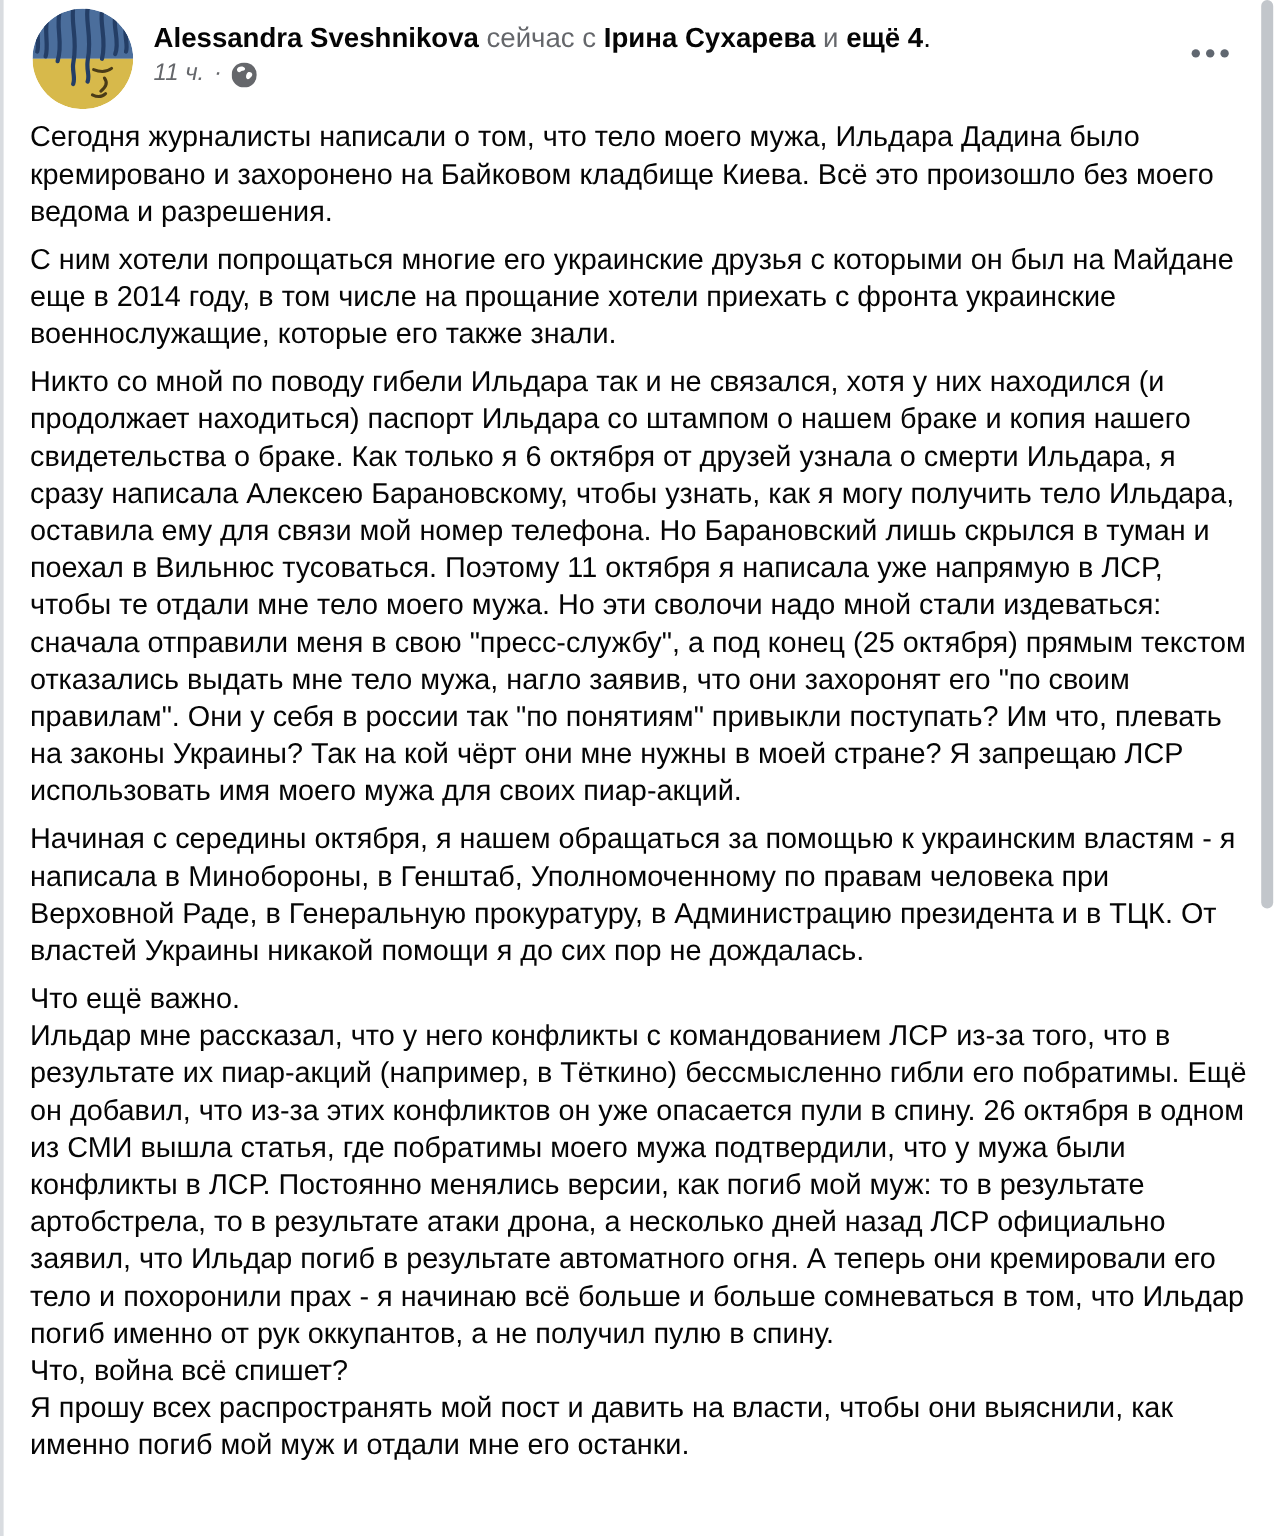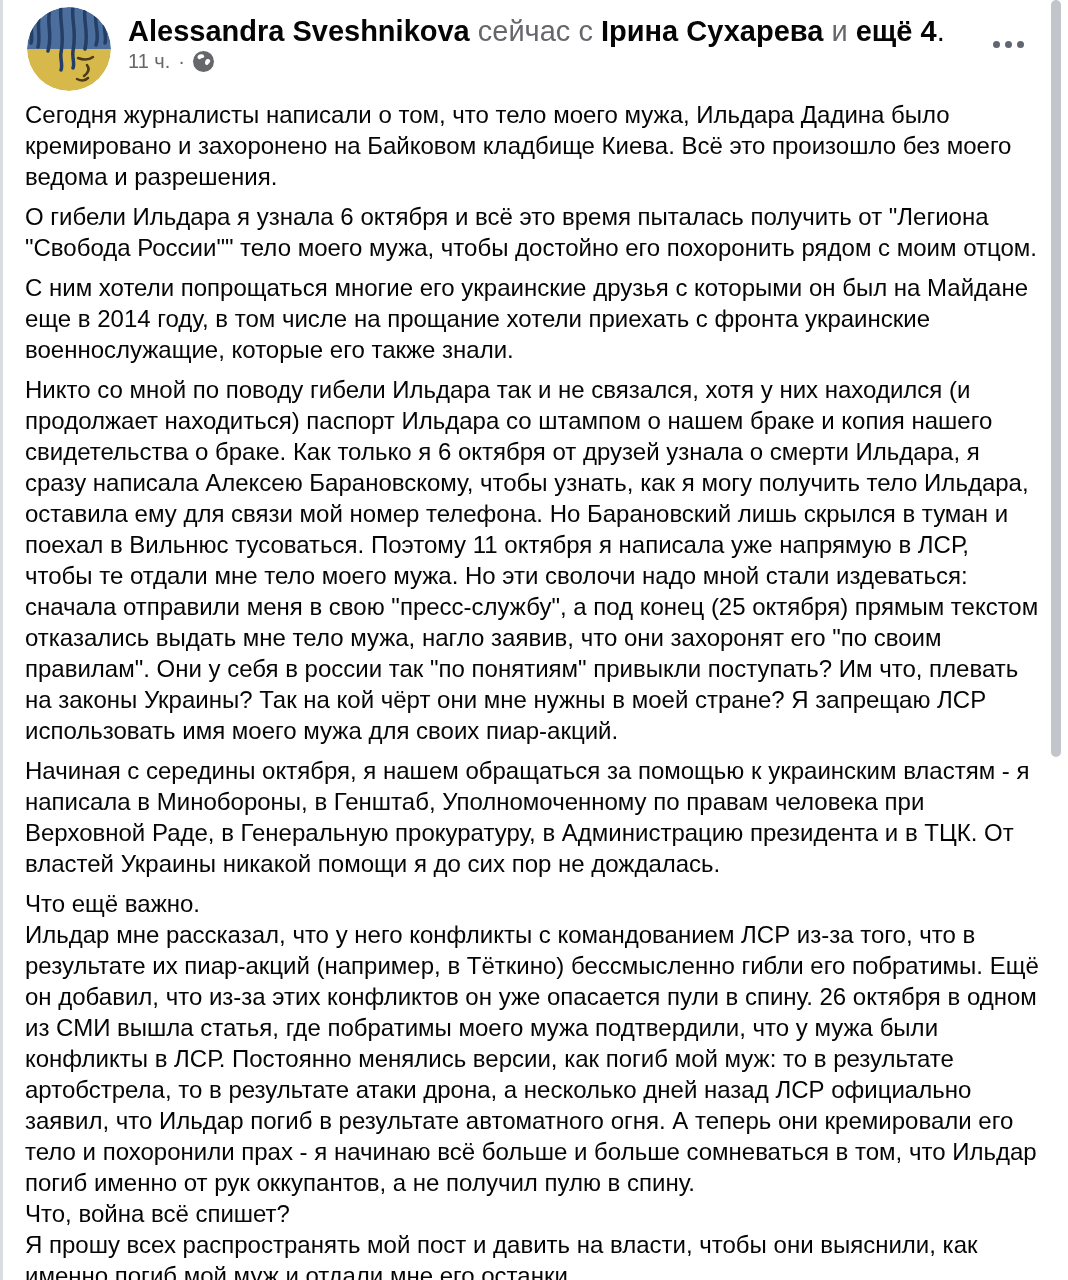--- a/index.html
+++ b/index.html
@@ -32,27 +32,27 @@
   }
   .avatar {
     flex: 0 0 auto;
     width: 84px; height: 84px;
     border-radius: 50%;
     overflow: hidden;
     margin-left: 2px;
     cursor: pointer;
   }
   .header-text { margin-left: 17px; padding-top: 9px; }
-  .name-line { font-size: 29px; line-height: 30px; color: #050505; }
+  .name-line { font-size: 23px; line-height: 30px; color: #050505; }
   .name-line .bold { font-weight: bold; cursor: pointer; }
   .name-line .muted { color: #65676B; font-weight: normal; }
   .meta-line {
     margin-top: 4px;
     font-size: 20px; color: #65676B;
-    display: flex; align-items: center; gap: 8px;
+    display: flex; align-items: flex-end; gap: 8px; font-style: italic;
   }
   .meta-line .time { cursor: pointer; }
   .menu-button {
     position: absolute; right: 18px; top: 26px;
     display: flex; gap: 5px;
     padding: 8px 6px;
     cursor: pointer;
   }
   .menu-button .dot {
     width: 7px; height: 7px; border-radius: 50%;
@@ -132,21 +132,20 @@
     <div class="menu-button">
       <span class="dot"></span>
       <span class="dot"></span>
       <span class="dot"></span>
     </div>
 
   </div>
 
   <div class="post-body">
       <p>Сегодня журналисты написали о том, что тело моего мужа, Ильдара Дадина было кремировано и захоронено на Байковом кладбище Киева. Всё это произошло без моего ведома и разрешения.</p>
-      <p>О гибели Ильдара я узнала 6 октября и всё это время пыталась получить от "Легиона "Свобода России"" тело моего мужа, чтобы достойно его похоронить рядом с моим отцом.</p>
       <p>С ним хотели попрощаться многие его украинские друзья с которыми он был на Майдане еще в 2014 году, в том числе на прощание хотели приехать с фронта украинские военнослужащие, которые его также знали.</p>
       <p>Никто со мной по поводу гибели Ильдара так и не связался, хотя у них находился (и продолжает находиться) паспорт Ильдара со штампом о нашем браке и копия нашего свидетельства о браке. Как только я 6 октября от друзей узнала о смерти Ильдара, я сразу написала Алексею Барановскому, чтобы узнать, как я могу получить тело Ильдара, оставила ему для связи мой номер телефона. Но Барановский лишь скрылся в туман и поехал в Вильнюс тусоваться. Поэтому 11 октября я написала уже напрямую в ЛСР, чтобы те отдали мне тело моего мужа. Но эти сволочи надо мной стали издеваться: сначала отправили меня в свою "пресс-службу", а под конец (25 октября) прямым текстом отказались выдать мне тело мужа, нагло заявив, что они захоронят его "по своим правилам". Они у себя в россии так "по понятиям" привыкли поступать? Им что, плевать на законы Украины? Так на кой чёрт они мне нужны в моей стране? Я запрещаю ЛСР использовать имя моего мужа для своих пиар-акций.</p>
       <p>Начиная с середины октября, я нашем обращаться за помощью к украинским властям - я написала в Минобороны, в Генштаб, Уполномоченному по правам человека при Верховной Раде, в Генеральную прокуратуру, в Администрацию президента и в ТЦК. От властей Украины никакой помощи я до сих пор не дождалась.</p>
       <p>Что ещё важно.
 Ильдар мне рассказал, что у него конфликты с командованием ЛСР из-за того, что в результате их пиар-акций (например, в Тёткино) бессмысленно гибли его побратимы. Ещё он добавил, что из-за этих конфликтов он уже опасается пули в спину. 26 октября в одном из СМИ вышла статья, где побратимы моего мужа подтвердили, что у мужа были конфликты в ЛСР. Постоянно менялись версии, как погиб мой муж: то в результате артобстрела, то в результате атаки дрона, а несколько дней назад ЛСР официально заявил, что Ильдар погиб в результате автоматного огня. А теперь они кремировали его тело и похоронили прах - я начинаю всё больше и больше сомневаться в том, что Ильдар погиб именно от рук оккупантов, а не получил пулю в спину.
 Что, война всё спишет?
 Я прошу всех распространять мой пост и давить на власти, чтобы они выяснили, как именно погиб мой муж и отдали мне его останки.</p>
     </div>
 
 </div>

